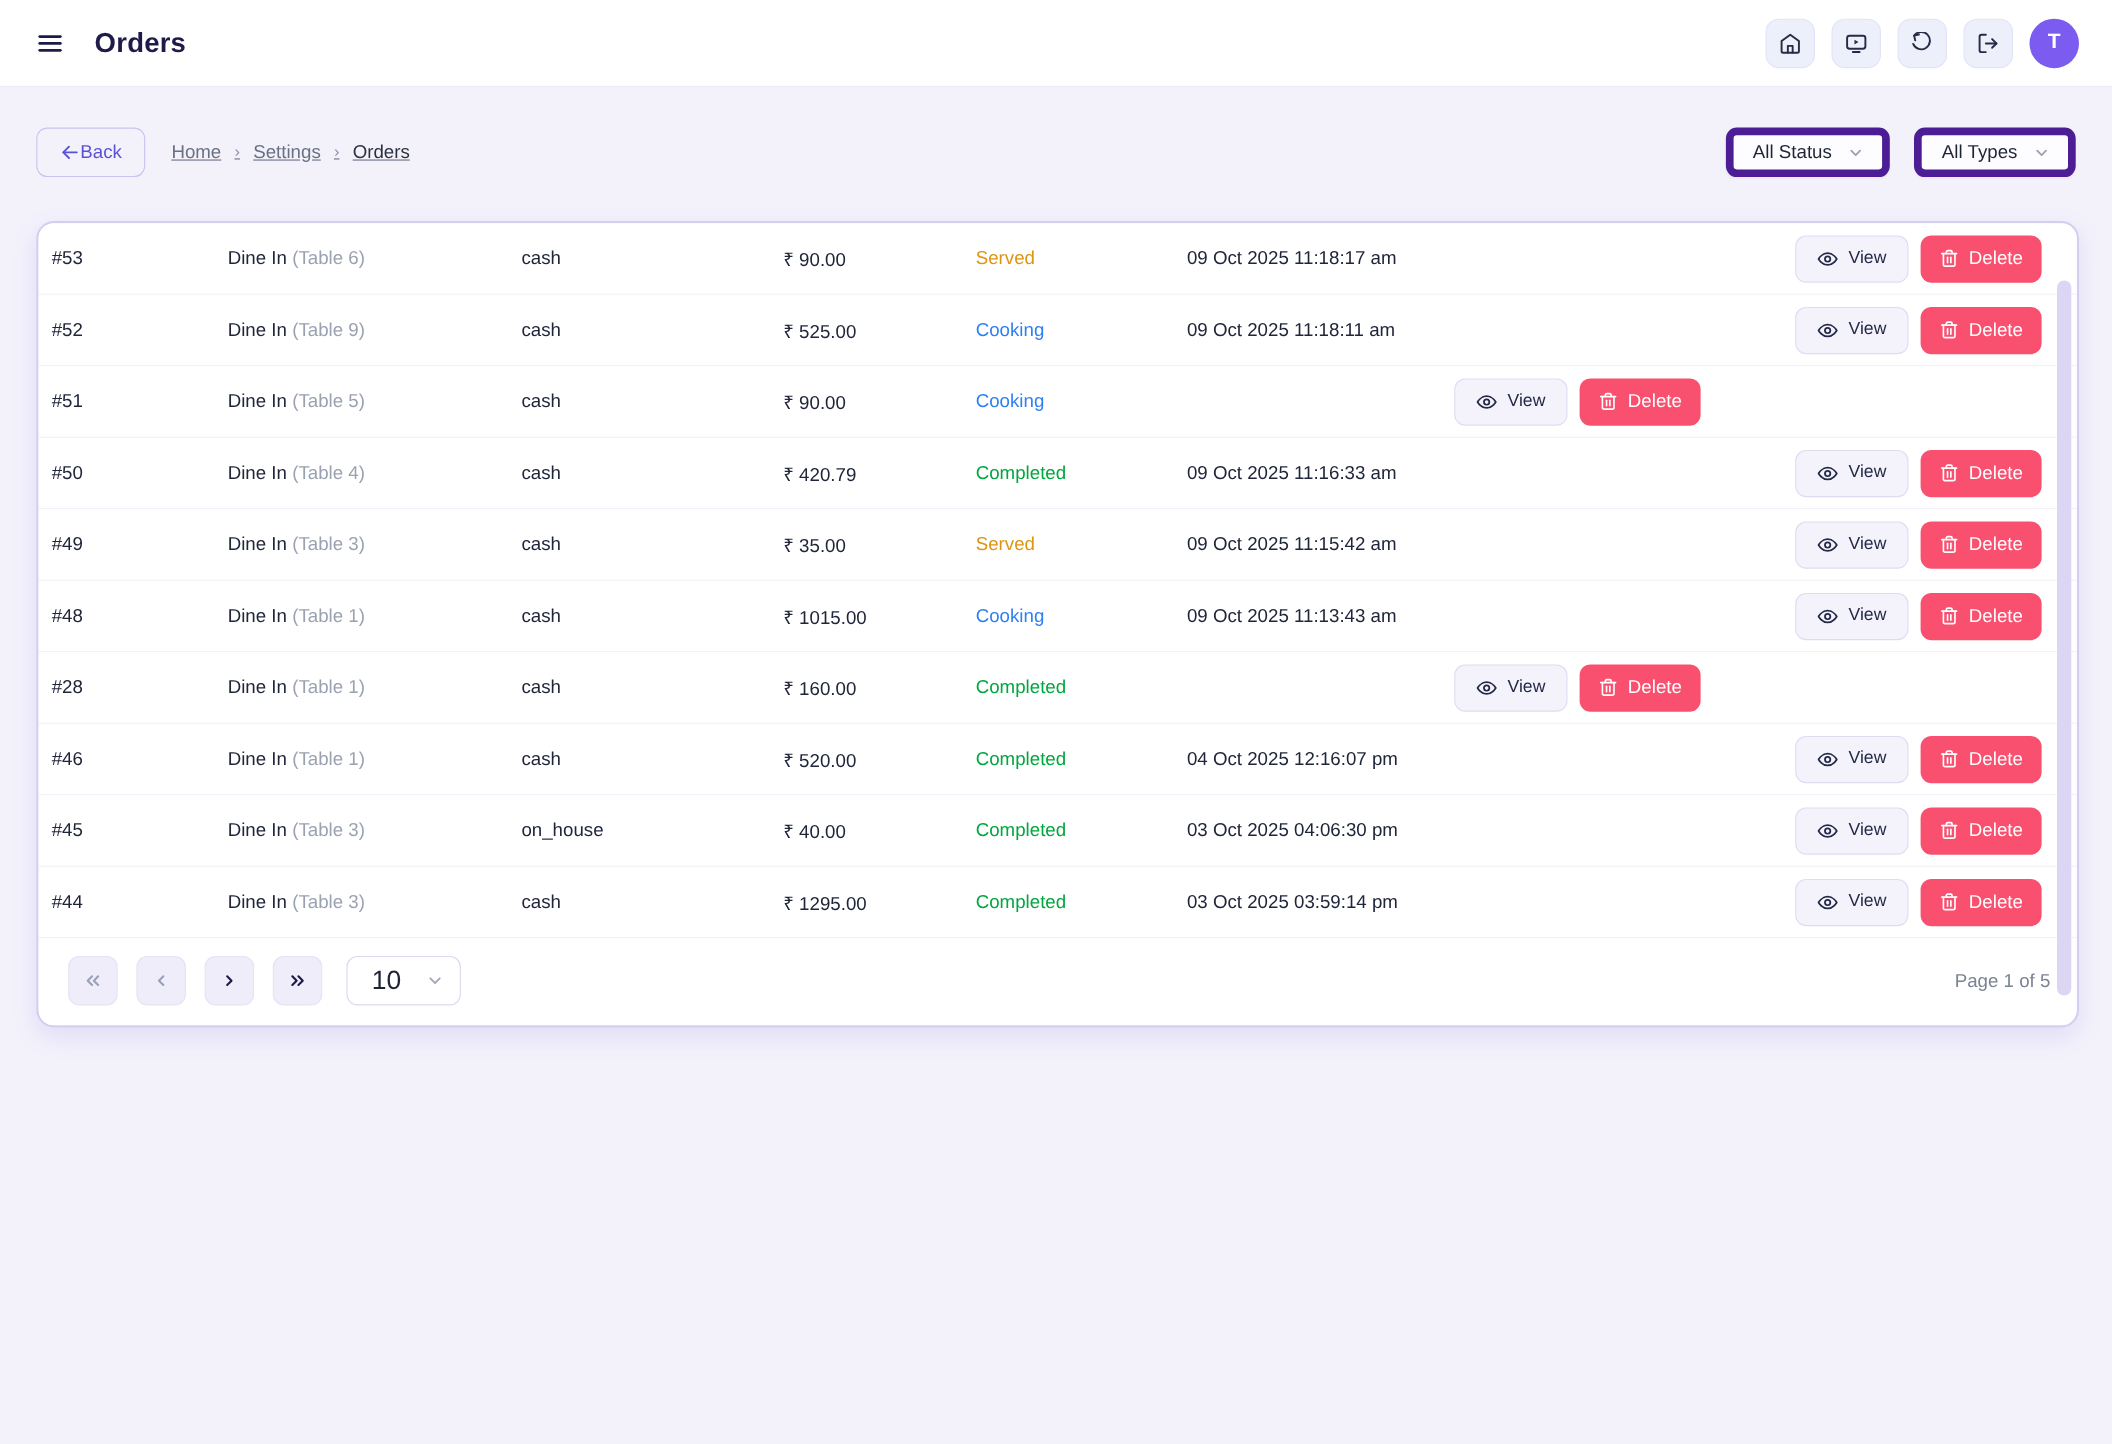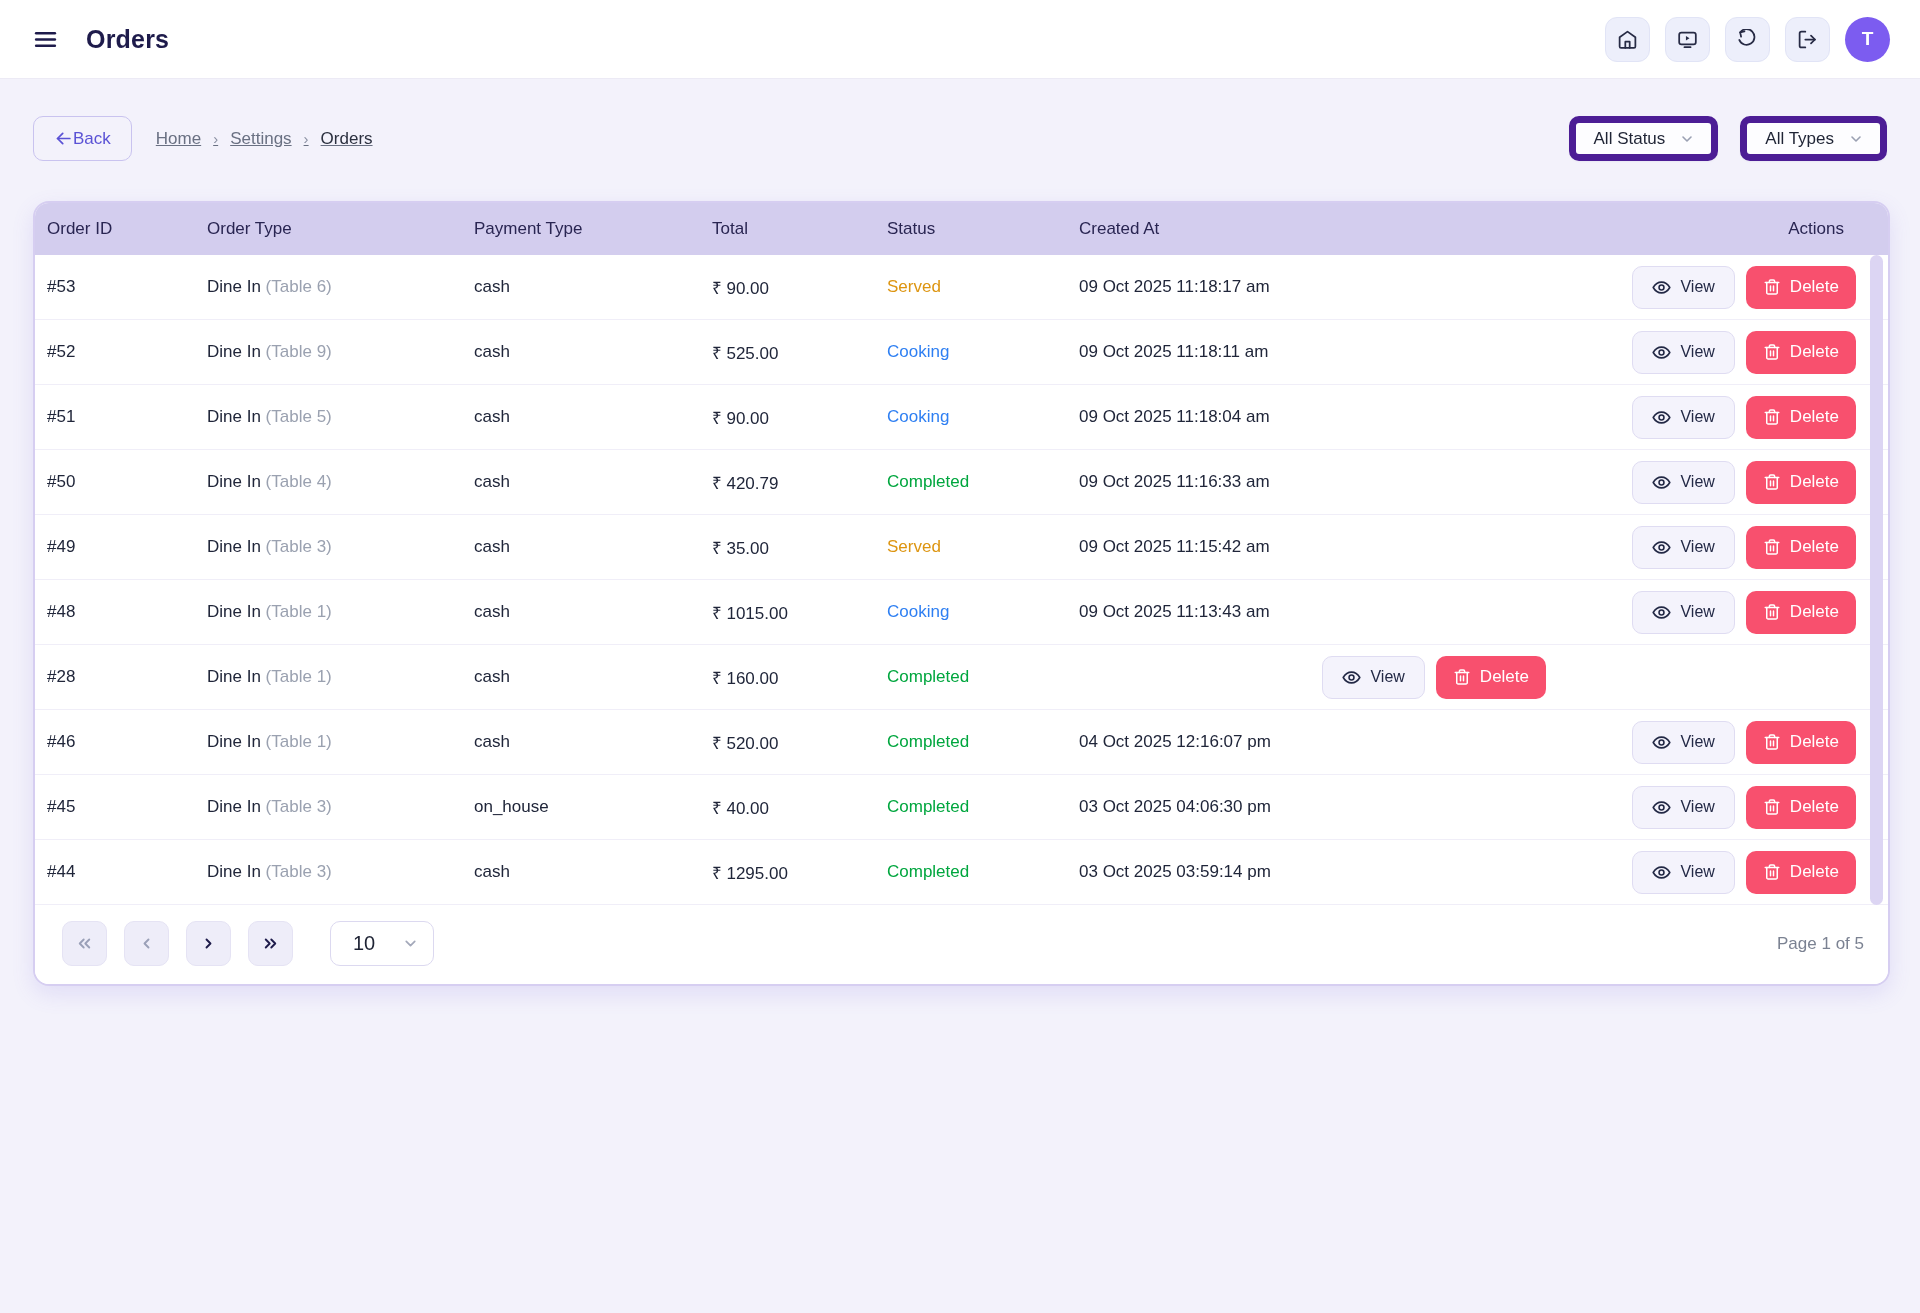--- a/index.html
+++ b/index.html
@@ -85,23 +85,23 @@
 
   
   .pager { display:flex; align-items:center; padding:16px 24px 18px 27px; background:#fff; }
   .pg-btn {
     width:45px; height:45px; border-radius:10px; background:#eeedf9; border:1px solid #e5e3f4;
     display:flex; align-items:center; justify-content:center; cursor:pointer; margin-right:17px;
   }
   .pg-btn.disabled svg { stroke:#9aa0b8; }
   .pg-btn svg { stroke:#1e1b4b; }
   .size-select {
-    width:104px; height:45px; margin-left:20px; background:#fff; border:1px solid #dcd9f0; border-radius:10px;
+    width:104px; height:45px; margin-left:5px; background:#fff; border:1px solid #dcd9f0; border-radius:10px;
     display:flex; align-items:center; justify-content:space-between; padding:0 14px 0 22px;
-    font-size:20px; color:#1f2435; cursor:pointer;
+    font-size:24px; color:#1f2435; cursor:pointer;
   }
   .page-info { margin-left:auto; font-size:17px; color:#7b8292; }
 </style>
 </head>
 <body>
 
 <header class="topbar">
   <div class="hamburger">
     <svg width="25" height="25" viewBox="0 0 24 24" fill="none" stroke="#1e1b4b" stroke-width="2.4" stroke-linecap="round">
       <line x1="3" y1="6" x2="21" y2="6"></line>
@@ -180,29 +180,20 @@
       <span>
         <svg width="16" height="16" viewBox="0 0 24 24" fill="none" stroke="#9aa0b2" stroke-width="2.4" stroke-linecap="round" stroke-linejoin="round">
             <polyline points="6 9 12 15 18 9"></polyline>
           </svg>
       </span>
     </div>
   </div>
 </div>
 
 <section class="card">
-  <div class="grid thead">
-    <div class="cell">Order ID</div>
-    <div class="cell">Order Type</div>
-    <div class="cell">Payment Type</div>
-    <div class="cell">Total</div>
-    <div class="cell">Status</div>
-    <div class="cell">Created At</div>
-    <div class="cell actions">Actions</div>
-  </div>
 
   <div>
       <div class="grid trow">
     <div class="cell">#53</div>
     <div class="cell">
       <span>Dine In</span> <span class="muted">(Table 6)</span>
     </div>
     <div class="cell">cash</div>
     <div class="cell">₹ 90.00</div>
     <div class="cell" style="color: rgb(221, 149, 17);">Served</div>
@@ -265,21 +256,20 @@
     </div>
   </div>
       <div class="grid trow">
     <div class="cell">#51</div>
     <div class="cell">
       <span>Dine In</span> <span class="muted">(Table 5)</span>
     </div>
     <div class="cell">cash</div>
     <div class="cell">₹ 90.00</div>
     <div class="cell" style="color: rgb(46, 127, 242);">Cooking</div>
-    <div class="cell">09 Oct 2025 11:18:04 am</div>
     <div class="cell actions">
       <button class="view-btn">
         <span>
           <svg width="19" height="19" viewBox="0 0 24 24" fill="none" stroke="#232946" stroke-width="2" stroke-linecap="round" stroke-linejoin="round">
             <path d="M1.5 12S5.5 5.2 12 5.2 22.5 12 22.5 12 18.5 18.8 12 18.8 1.5 12 1.5 12Z"></path>
                 <circle cx="12" cy="12" r="3.1"></circle>
           </svg>
         </span>
         <span>View</span>
       </button>

